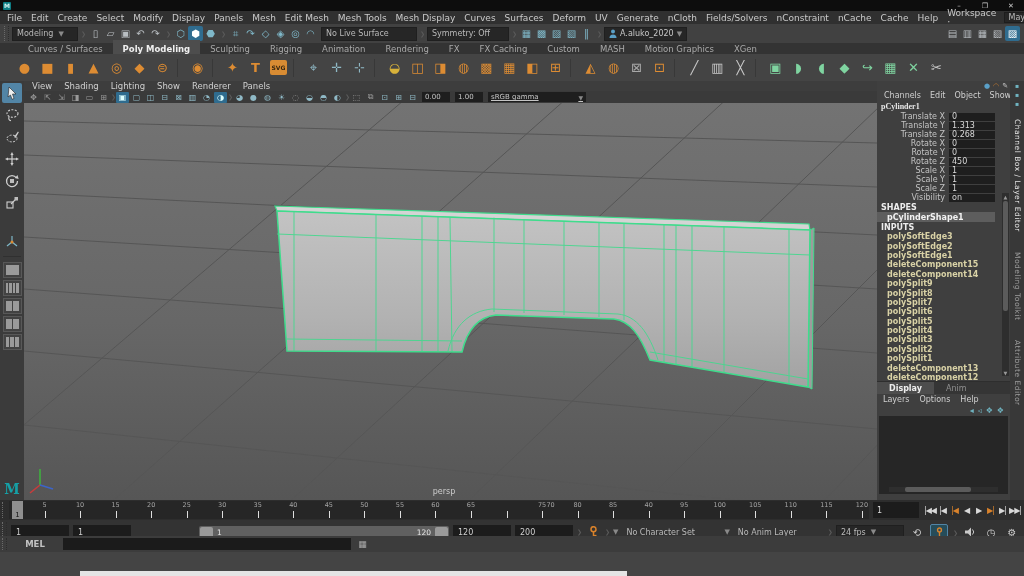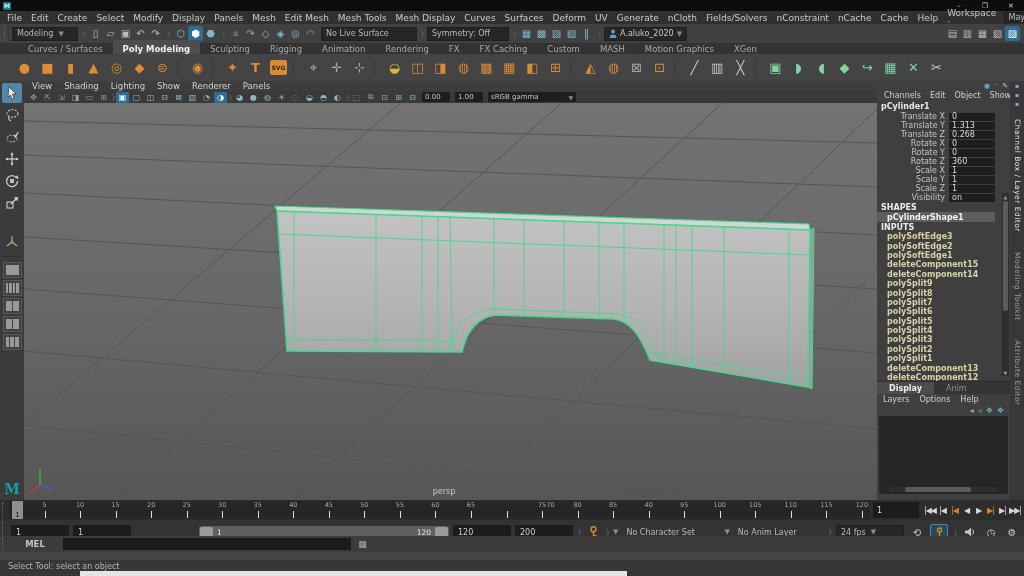--- a/index.html
+++ b/index.html
@@ -69,21 +69,21 @@
   .vpic.dim { color:#9a9a9a; }
   .vpic.active { background:#2f6c8f; color:#dff; border-radius:1px; }
   .vpfield { background:#1e1e1e; height:10px; display:flex; align-items:center; padding:0 3px; color:#c5c5c5; font-size:7px; margin:0 2px; }
   #scene { position:absolute; top:22px; left:0; width:853px; height:397px; }
 
   
   #channel-panel { position:absolute; left:877px; top:0; width:133px; height:419px; background:#3f3f3f; font-size:8px; }
   #cb-top-icons { position:absolute; top:0; right:2px; height:9px; display:flex; gap:3px; align-items:center; }
   #cb-menus { position:absolute; top:9px; left:0; right:0; height:11px; display:flex; gap:9px; padding-left:7px; align-items:center; color:#cfcfcf; }
   #cb-body { position:absolute; top:20px; left:0; right:0; bottom:119px; overflow:hidden; }
-  #cb-object { font-weight:bold; color:#e8e8e8; padding:1px 0 1px 4px; }
+  #cb-object { font-weight:bold; color:#e8e8e8; padding:1px 0 1px 4px;font-family:Liberation Serif, serif; }
   .cb-row { display:flex; align-items:center; height:9px; }
   .cb-label { width:72px; text-align:right; padding-right:4px; color:#c3c3c3; }
   .cb-value { width:46px; background:#1e1e1e; height:8px; display:flex; align-items:center; padding-left:3px; color:#d8d8d8; }
   .cb-header { font-weight:bold; color:#ececec; padding-left:4px; height:10px; display:flex; align-items:center; }
   .cb-shape { font-weight:bold; color:#f2f2f2; background:#5d5d5d; padding-left:10px; height:10px; display:flex; align-items:center; width:118px; }
   .cb-input-item { color:#d9d2a6; font-weight:bold; padding-left:10px; height:9.4px; display:flex; align-items:center; }
   #cb-scrollbar { position:absolute; right:1px; top:112px; bottom:124px; width:7px; background:#2e2e2e; }
   #cb-scrollbar .thumb { position:absolute; top:8px; left:1px; width:5px; height:60%; background:#5b5b5b; border-radius:2px; }
   #cb-scrollbar .sarrow { position:absolute; left:0; width:7px; height:7px; color:#999; font-size:5px; display:flex; align-items:center; justify-content:center; }
 
@@ -430,21 +430,21 @@
           <span class="vpic">◓</span>
           <span class="vpic">◐</span>
           <span class="sl-sep"></span>
           <span class="vpic dim">⬚</span>
           <span class="vpic dim">⧉</span>
           <span class="vpic">⊡</span>
           <span class="vpic">⊞</span>
           <span class="vpic">⊟</span>
           <span class="vpfield" style="width: 28px;">0.00</span>
           <span class="vpfield" style="width: 28px;">1.00</span>
-          <span class="vpfield" style="width: 88px;">sRGB gamma<span class="arrow"></span><span style="margin-left: auto; color: rgb(136, 136, 136); font-size: 6px;">▼</span></span>
+          <span class="vpfield" style="width: 98px; text-decoration: underline;">sRGB gamma<span class="arrow"></span><span style="margin-left: auto; color: rgb(136, 136, 136); font-size: 6px;">▼</span></span>
         </div>
       <svg id="scene" viewBox="0 0 853 397">
         <defs>
           <linearGradient id="bg" x1="0" y1="0" x2="0" y2="1">
             <stop offset="0" stop-color="#737373"></stop>
               <stop offset="0.55" stop-color="#676767"></stop>
               <stop offset="1" stop-color="#565656"></stop>
           </linearGradient>
           <linearGradient id="mg" x1="0" y1="0" x2="0" y2="1">
             <stop offset="0" stop-color="#c3c3c3"></stop>
@@ -536,21 +536,21 @@
             <div class="cb-row">
               <span class="cb-label">Rotate X</span>
               <span class="cb-value">0</span>
             </div>
             <div class="cb-row">
               <span class="cb-label">Rotate Y</span>
               <span class="cb-value">0</span>
             </div>
             <div class="cb-row">
               <span class="cb-label">Rotate Z</span>
-              <span class="cb-value">360</span>
+              <span class="cb-value">450</span>
             </div>
             <div class="cb-row">
               <span class="cb-label">Scale X</span>
               <span class="cb-value">1</span>
             </div>
             <div class="cb-row">
               <span class="cb-label">Scale Y</span>
               <span class="cb-value">1</span>
             </div>
             <div class="cb-row">
@@ -749,18 +749,15 @@
     </div>
   </div>
 
   <div class="row" id="mel-row">
     <div class="grip"></div>
     <div id="mel-label">MEL</div>
     <div id="mel-input"></div>
     <div id="script-editor-btn">▦</div>
   </div>
 
-  <div class="row" id="help-line">
-    <span>Select Tool: select an object</span>
-  </div>
   <div id="bottom-strip"></div>
 
 </div>
 
 </body></html>

